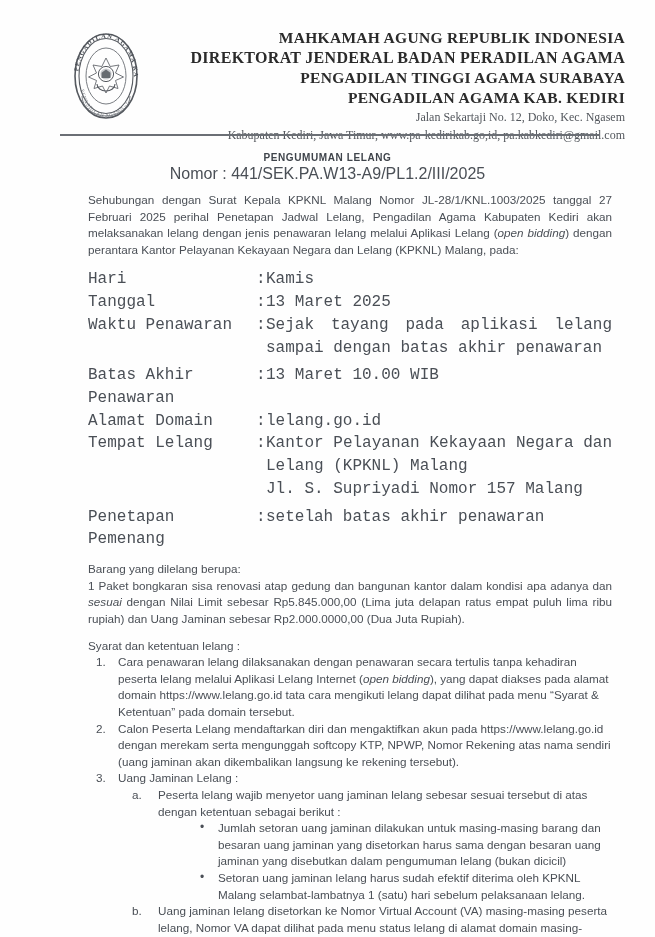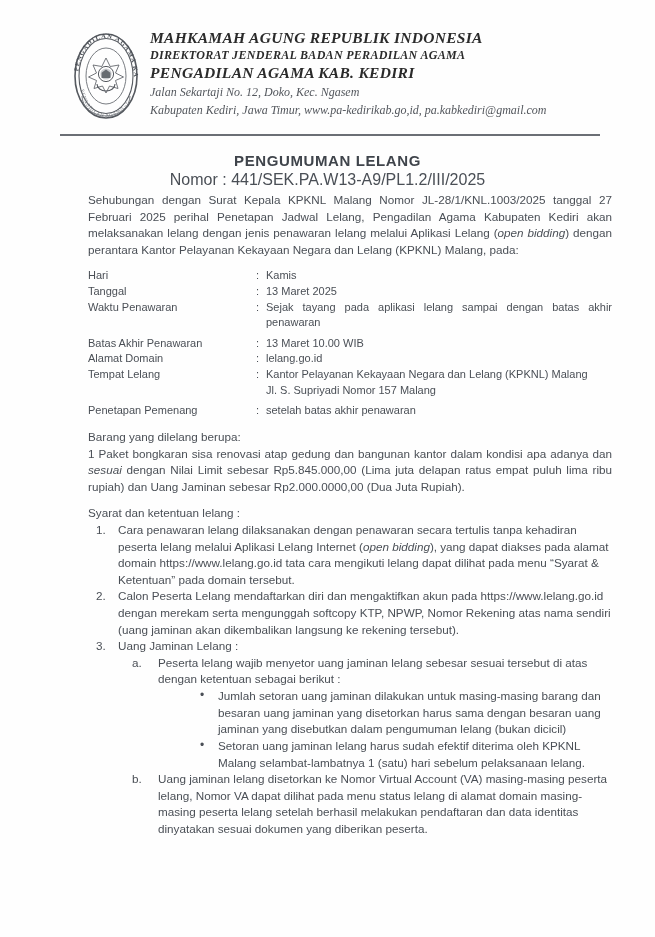--- a/index.html
+++ b/index.html
@@ -33,32 +33,31 @@
     left: 68px;
     top: 4px;
     width: 76px;
     height: 88px;
   }
   .seal svg { display: block; }
 
   .lh-text {
     margin-left: 150px;
     margin-right: 30px;
-    text-align: left;
-    font-style: italic;
+    text-align: right;
   }
   .lh-line {
     font-family: "Liberation Serif", serif;
     font-weight: bold;
     color: #2b2b2b;
     letter-spacing: 0.3px;
     line-height: 1.28;
   }
   .lh-1 { font-size: 15.5px; }
-  .lh-2 { font-size: 12px; }
+  .lh-2 { font-size: 16px; }
   .lh-3 { font-size: 15.5px; }
   .lh-4 { font-size: 15.5px; }
   .lh-addr {
     font-family: "Liberation Serif", serif;
     font-size: 12px;
     color: #52565c;
     line-height: 1.32;
     margin-top: 2px;
   }
   .rule {
@@ -72,21 +71,21 @@
 
   
   .title-block {
     position: absolute;
     left: 0;
     top: 152px;
     width: 655px;
     text-align: center;
   }
   .doc-title {
-    font-size: 15px;
+    font-size: 10px;
     font-weight: bold;
     letter-spacing: 0.6px;
     color: #3f444b;
     margin-bottom: 2px;
   }
   .doc-number {
     font-size: 16px;
     color: #4a4f56;
   }
 
@@ -106,22 +105,23 @@
   .spacer-10 { height: 10px; }
 
   
   .detail-table {
     width: 100%;
     border-collapse: collapse;
   }
   .detail-table td {
     vertical-align: top;
     padding: 0;
-    font-size: 11px;
+    font-size: 16px;
     line-height: 1.42;
+    font-family: Liberation Mono, monospace;
   }
   .dt-label { width: 168px; padding-right: 4px; }
   .dt-colon { width: 10px; }
   .dt-value { text-align: justify; }
   .dt-value.jz { text-align: justify; text-align-last: left; }
   .row-gap td { padding-top: 5px; }
   .sub-line { display: block; }
 
   
   .numlist { margin: 0; padding: 0; list-style: none; }
@@ -213,20 +213,21 @@
           <path d="M-9,9 A 9,7 0 0 0 9,9" fill="none" stroke="#55595f" stroke-width="1.1"></path>
         </g>
         <path d="M 14,64 A 24,20 0 0 0 62,64" fill="none" stroke="#6a6e74" stroke-width="0.9"></path>
         <path d="M 17,67 A 21,17 0 0 0 59,67" fill="none" stroke="#8a8e94" stroke-width="0.7" stroke-dasharray="1.6 1.6"></path>
       </svg>
     </div>
 
     <div class="lh-text">
       <div class="lh-line lh-1">MAHKAMAH AGUNG REPUBLIK INDONESIA</div>
       <div class="lh-line lh-2">DIREKTORAT JENDERAL BADAN PERADILAN AGAMA</div>
+      <div class="lh-line lh-3">PENGADILAN TINGGI AGAMA SURABAYA</div>
       <div class="lh-line lh-4">PENGADILAN AGAMA KAB. KEDIRI</div>
       <div class="lh-addr">Jalan Sekartaji No. 12, Doko, Kec. Ngasem</div>
       <div class="lh-addr">Kabupaten Kediri, Jawa Timur, www.pa-kedirikab.go,id, pa.kabkediri@gmail.com</div>
     </div>
   </div>
 
   <div class="rule"></div>
 
   <div class="title-block">
     <div class="doc-title">PENGUMUMAN  LELANG</div>

